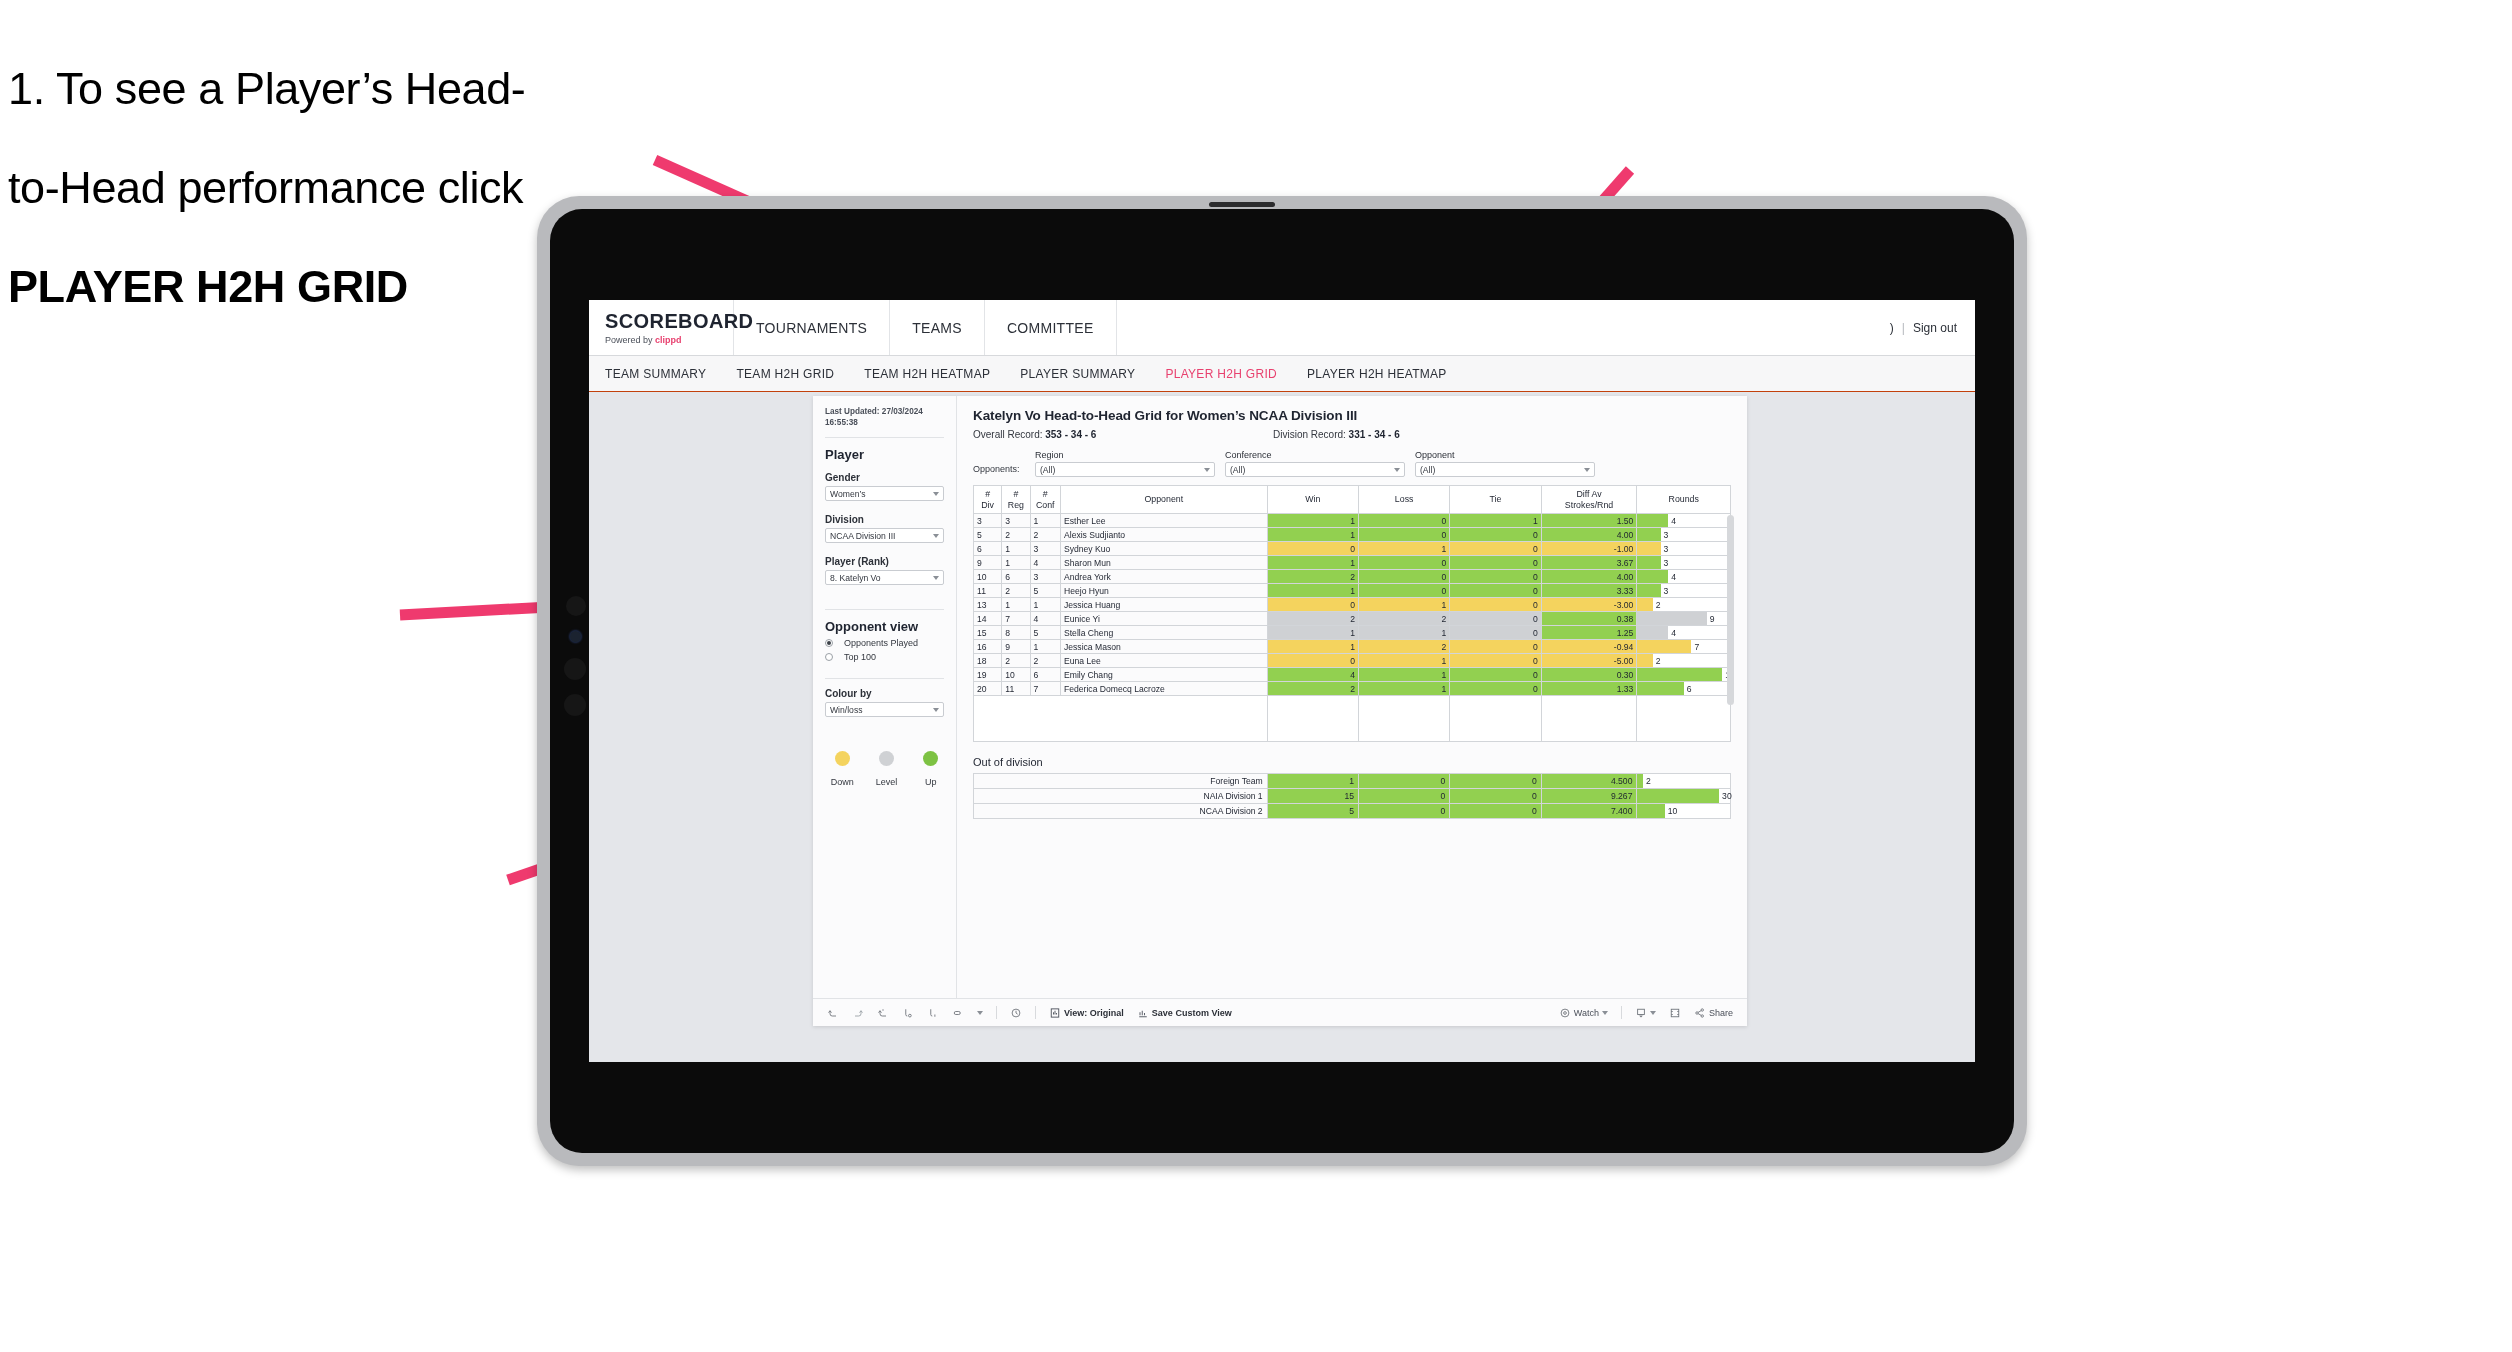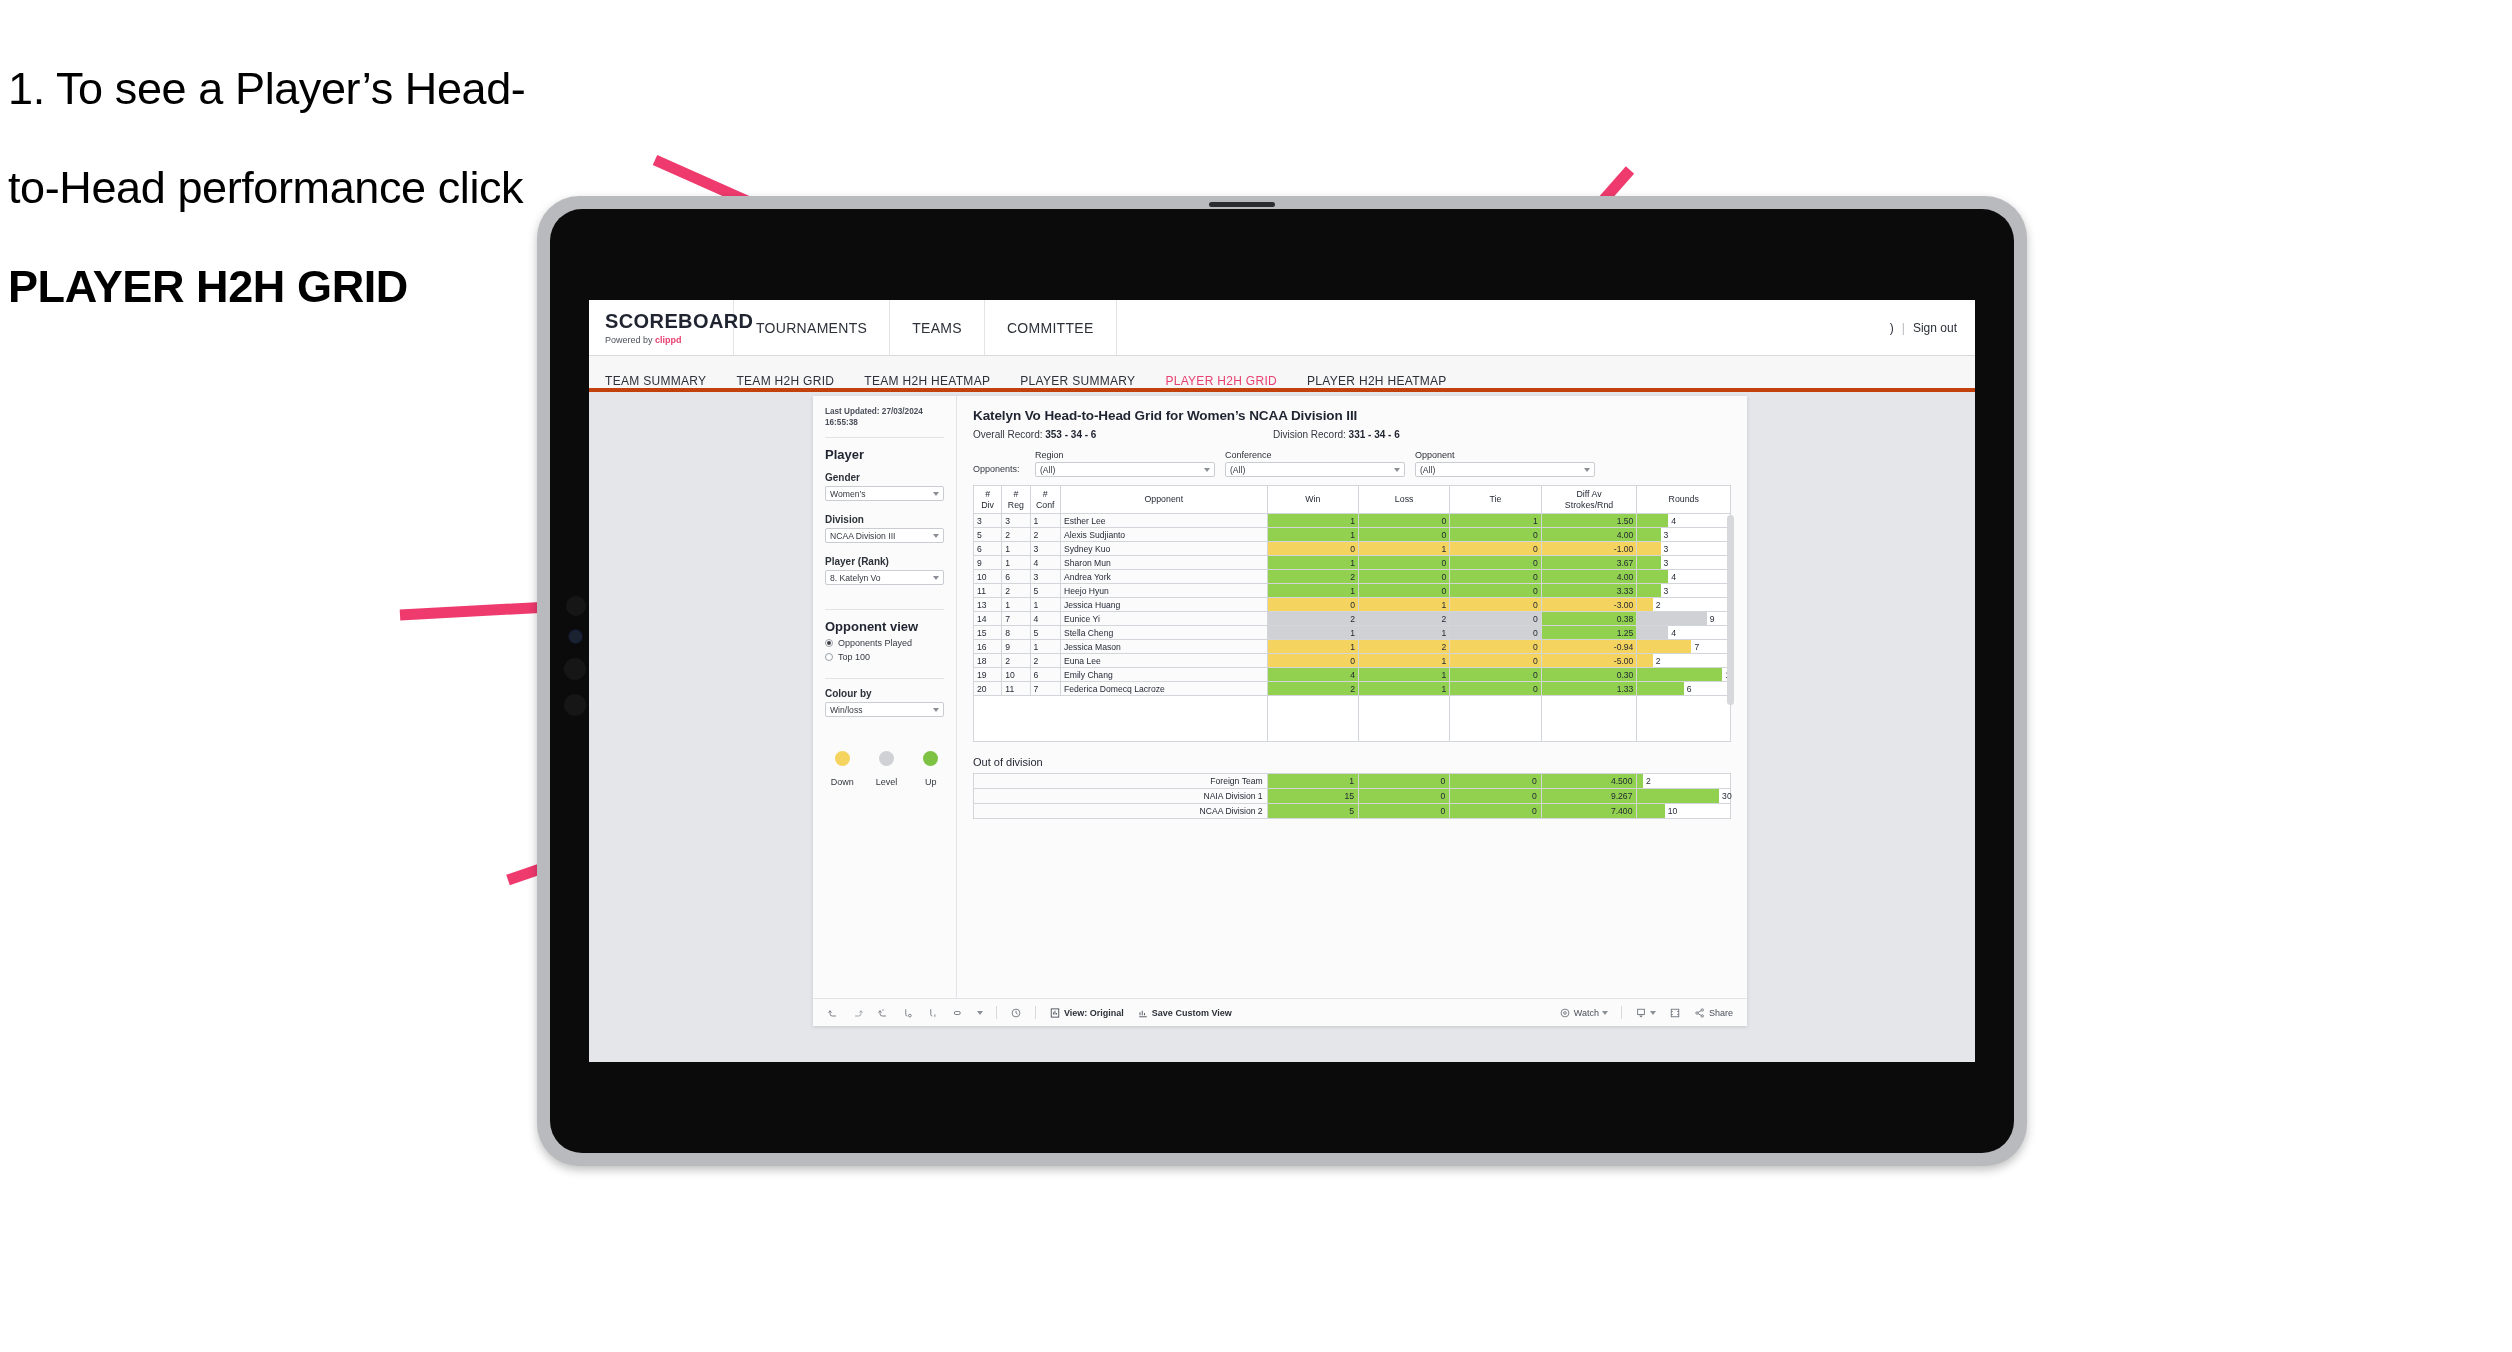--- a/index.html
+++ b/index.html
@@ -90,23 +90,23 @@
   #topbar-spacer { flex: 1; }
   #topbar-right {
     display: flex; align-items: center; padding-right: 18px;
     font-size: 12px; color: #2c3038; gap: 8px;
   }
   #topbar-right .sep { color: #b5b8bd; }
 
   
   #tabbar {
     height: 36px; background: #f7f7f8;
-    display: flex; align-items: flex-end;
+    display: flex; align-items: center;
     padding-left: 16px; gap: 30px;
-    border-bottom: 4px solid #c2410c;
+    border-bottom: 1px solid #c2410c;
     font-size: 12px; color: #2c3038; letter-spacing: 0.3px;
   }
   #tabbar .tab.active { color: #e8416f; }
 
   
   #dash {
     position: absolute; left: 224px; top: 96px;
     width: 934px; height: 630px;
     background: #fbfbfc;
     box-shadow: 0 1px 4px rgba(0,0,0,0.13);
@@ -129,21 +129,21 @@
   .select {
     height: 15px; background: #ffffff; border: 1px solid #c9ccd1;
     border-radius: 2px; display: flex; align-items: center;
     padding: 0 4px; font-size: 8.6px; color: #33373f;
   }
   .select .val { flex: 1; overflow: hidden; white-space: nowrap; }
   .caret {
     width: 0; height: 0; border-left: 3px solid transparent;
     border-right: 3px solid transparent; border-top: 4px solid #8a8f96;
   }
-  .radio-row { display: flex; align-items: center; gap: 5px; margin-top: 4px; font-size: 9px; color: #33373f; }
+  .radio-row { display: flex; align-items: center; gap: 11px; margin-top: 4px; font-size: 9px; color: #33373f; }
   .radio {
     width: 8px; height: 8px; border-radius: 50%;
     border: 1px solid #9aa0a6; background: #fff;
     display: flex; align-items: center; justify-content: center; flex: none;
   }
   .radio.on::after { content: ""; width: 4px; height: 4px; border-radius: 50%; background: #3c4148; }
   .legend { display: flex; gap: 18px; margin-top: 34px; padding-left: 4px; }
   .legend .item { width: 28px; text-align: center; }
   .legend .dot { width: 15px; height: 15px; border-radius: 50%; margin: 0 auto; }
   .legend .cap { font-size: 9px; color: #33373f; margin-top: 11px; }

